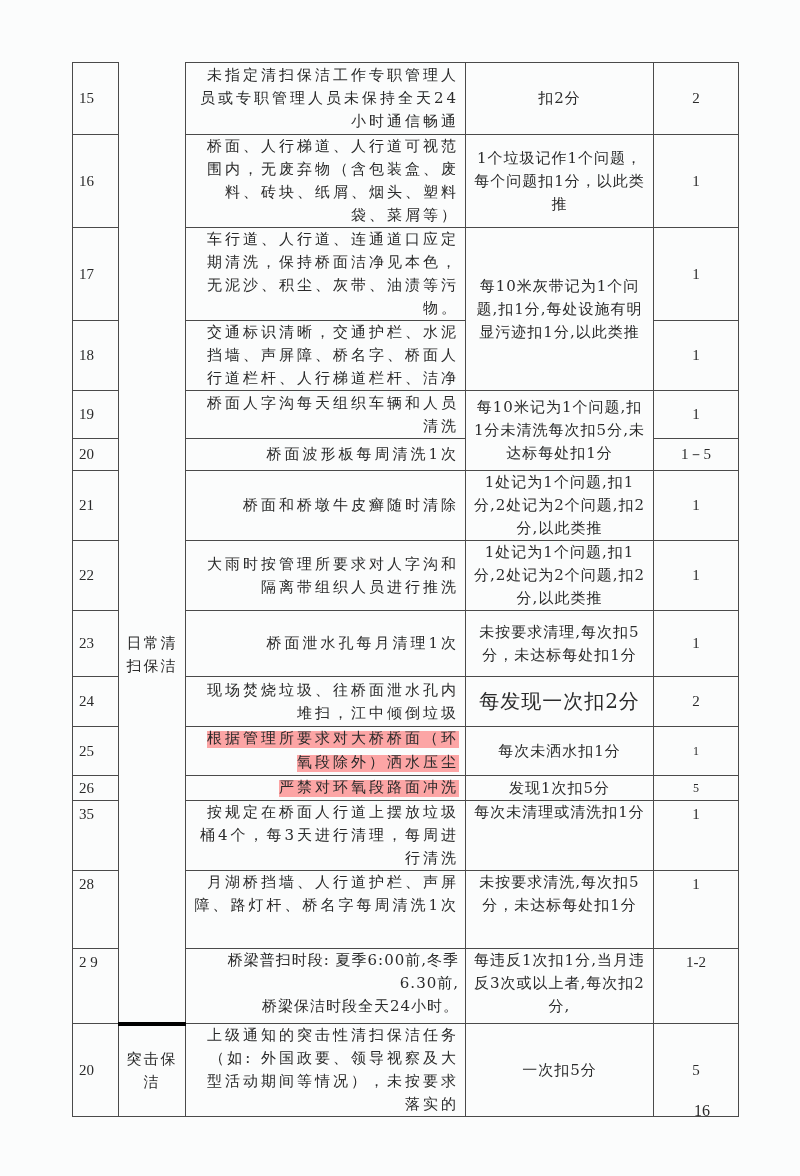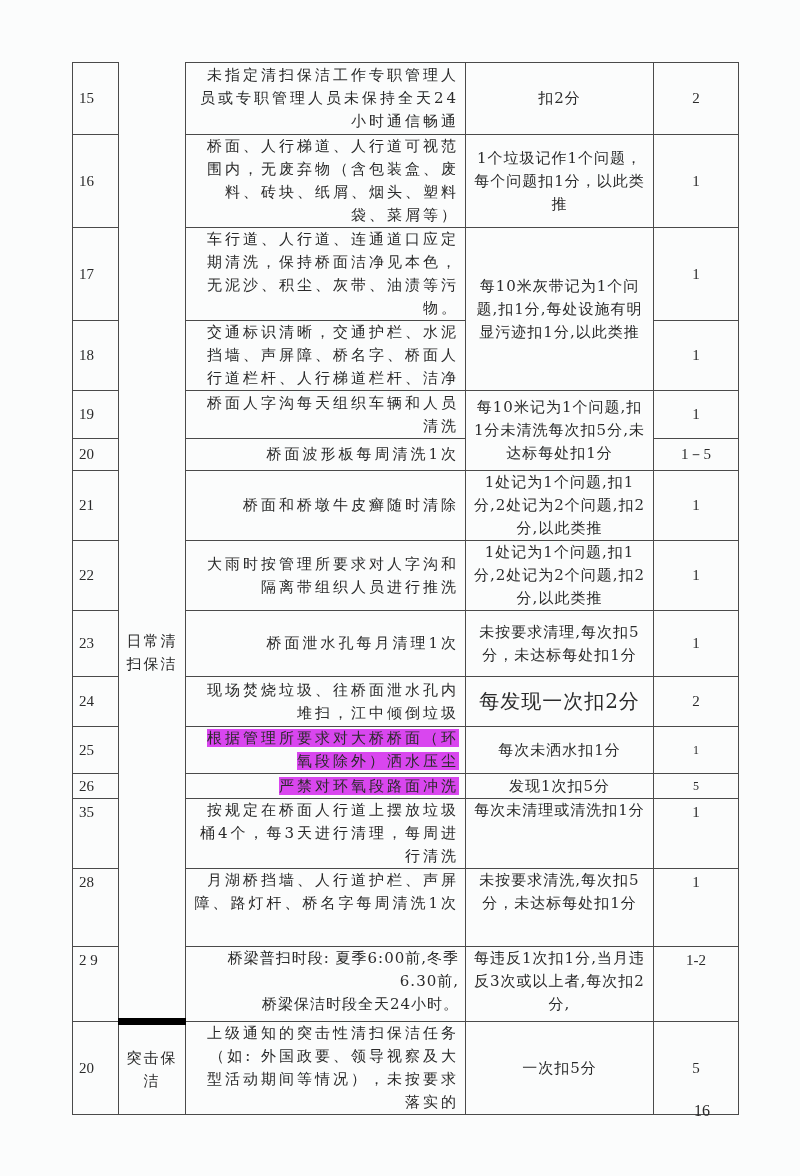--- a/index.html
+++ b/index.html
@@ -23,28 +23,28 @@
     border: 1px solid #4a4a4a;
     padding: 0 6px;
     vertical-align: middle;
     font-size: 15px;
     line-height: 23px;
     overflow: hidden;
   }
   td.no { font-family: "Liberation Serif", serif; font-size: 16px; }
   td.no.top { vertical-align: top; padding-top: 2px; }
   td.cat { text-align: center; border-top: none; border-bottom: none; letter-spacing: 2px; margin-left: 45px; }
-  td.cat.last { border-top: 7px solid #000000; border-bottom: 1px solid #4a4a4a; }
+  td.cat.last { border-top: 4px solid #000000; border-bottom: 1px solid #4a4a4a; }
   td.desc { text-align: right; letter-spacing: 3px; }
   td.rule { text-align: center; letter-spacing: 1px; }
   td.pts { text-align: center; font-family: "Liberation Serif", serif; font-size: 16px; }
   td.pts.top { vertical-align: top; padding-top: 2px; }
   td.rule.top { vertical-align: top; }
   .small { font-size: 11px; letter-spacing: 1px; }
-  .hl { background: #d946ef; }
+  .hl { background: #fca5a5; font-family: Liberation Mono, monospace; }
   .pageno {
     position: absolute; left: 694px; top: 1102px;
     font-family: "Liberation Serif", serif; font-size: 16px;
   }
 </style>
 </head>
 <body>
 
 <div class="page">
   <table class="grid">

